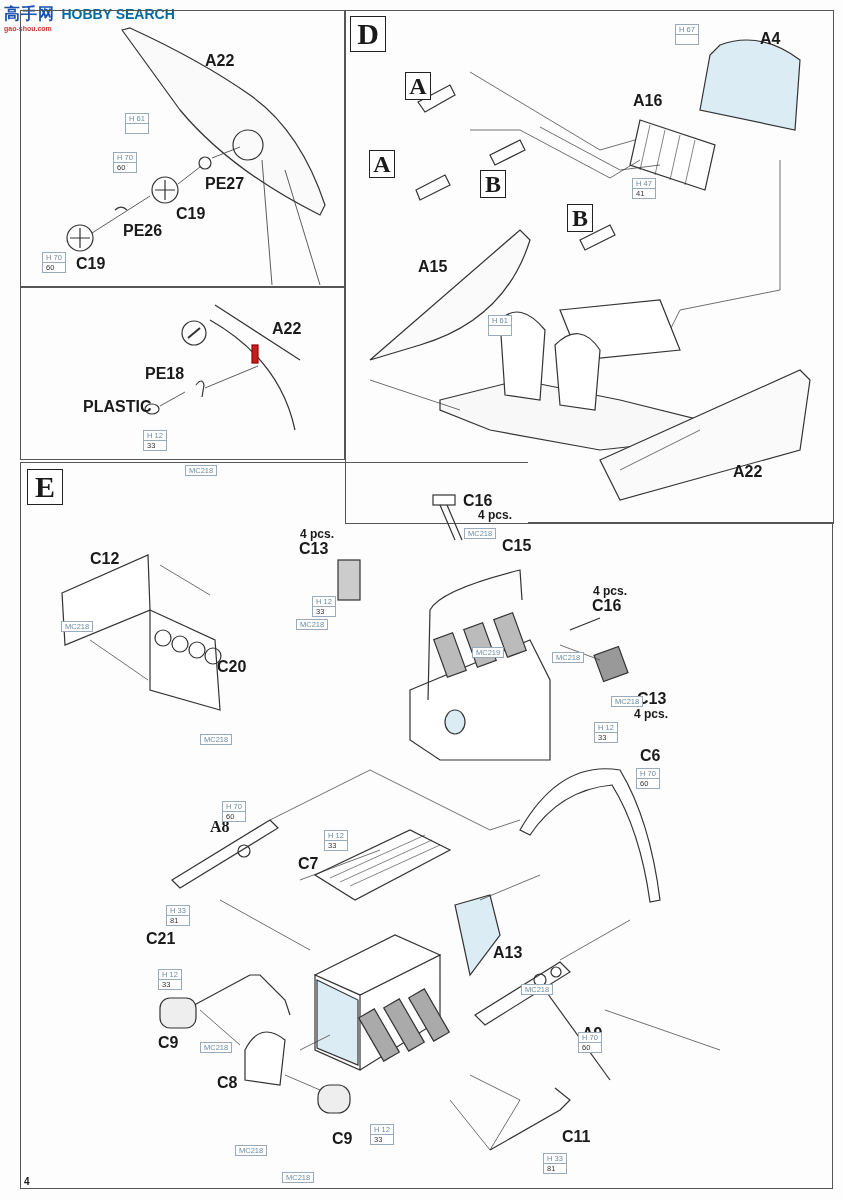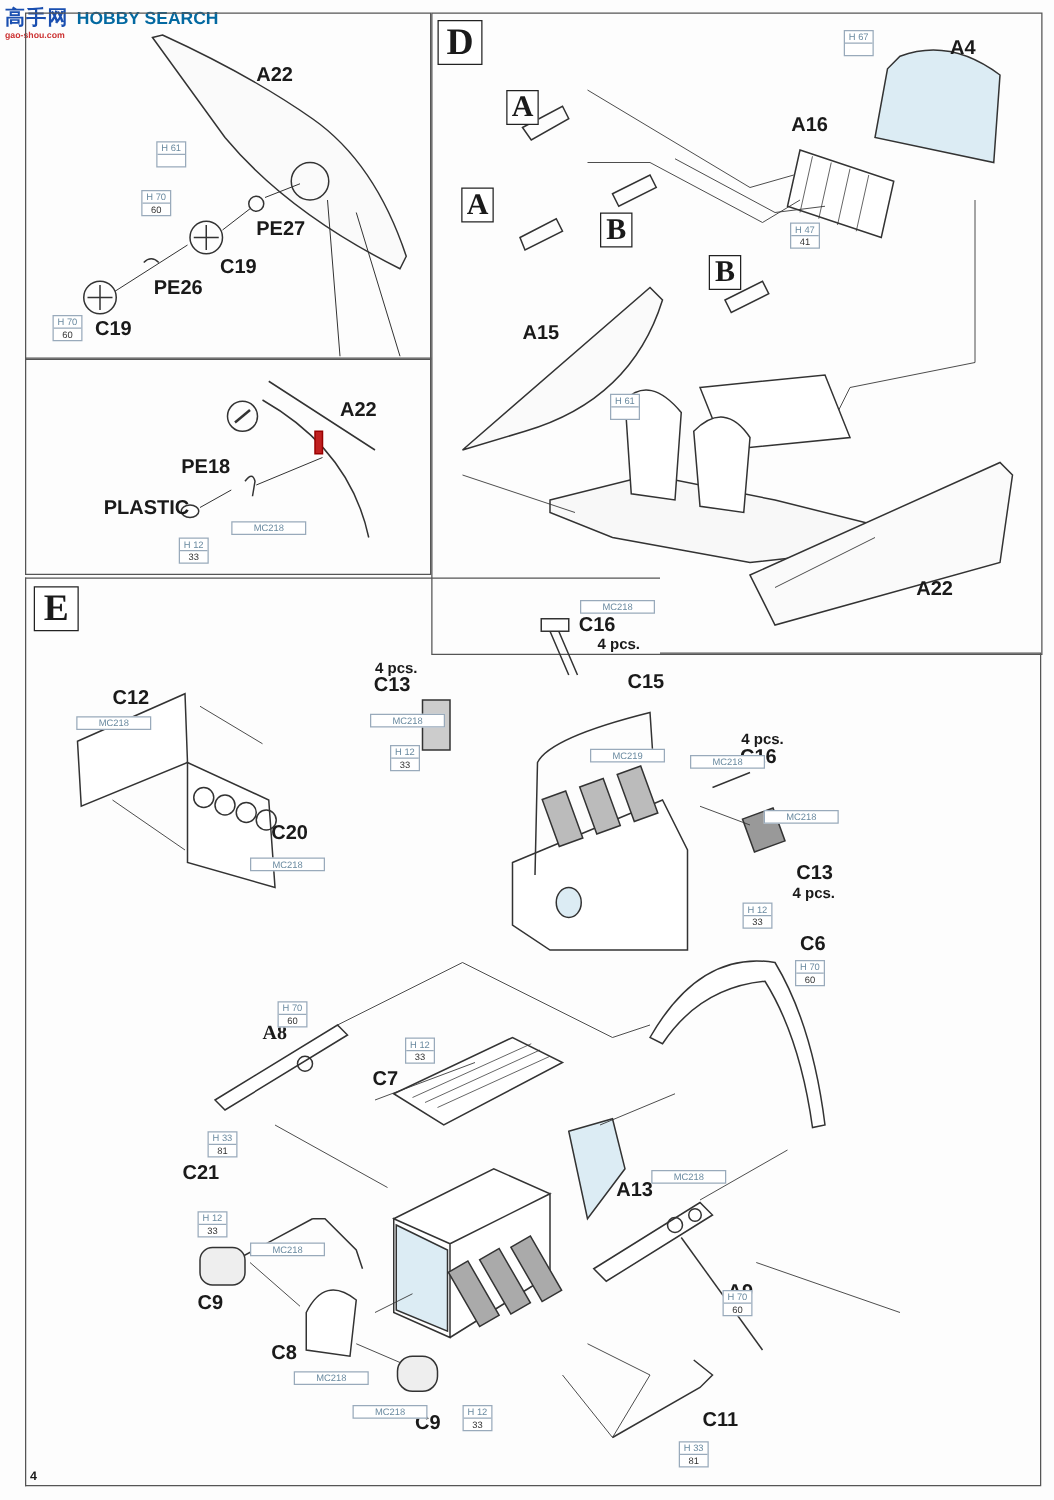--- a/index.html
+++ b/index.html
@@ -2,24 +2,24 @@
 <html><head>
 <meta charset="utf-8">
 <style>
   html,body{margin:0;padding:0;background:#fdfdfd;}
   body{width:843px;height:1200px;position:relative;overflow:hidden;font-family:"Liberation Sans",sans-serif;color:#1a1a1a;}
   .frame{position:absolute;border:1.5px solid #555;background:transparent;}
   .step-letter{position:absolute;border:1.5px solid #222;background:#fff;font-family:"Liberation Serif",serif;font-weight:bold;font-size:30px;line-height:34px;width:34px;height:34px;text-align:center;}
   .sub-letter{position:absolute;border:1.5px solid #222;background:#fff;font-family:"Liberation Serif",serif;font-weight:bold;font-size:24px;line-height:26px;width:24px;height:26px;text-align:center;}
   .part{position:absolute;font-weight:bold;font-size:16px;white-space:nowrap;}
   .qty{position:absolute;font-weight:bold;font-size:12px;white-space:nowrap;}
-  .paint{position:absolute;font-size:7.5px;color:#6a8aa0;border:1px solid #9ab;background:#fff;text-align:center;line-height:9px;}
+  .paint{position:absolute;font-size:7.5px;color:#6a8aa0;border:1px solid #9ab;background:#fff;text-align:left;line-height:9px;}
   .paint .t{display:block;border-bottom:1px solid #9ab;padding:0 3px;}
   .paint .b{display:block;color:#333;padding:0 3px;}
-  .paint.single{padding:0 17px;}
+  .paint.single{padding:0 3px;margin-top:48px;}
   .logo{position:absolute;left:4px;top:4px;}
   .logo .cn{font-size:16px;font-weight:bold;color:#1a4fb0;letter-spacing:1px;}
   .logo .hs{font-size:14px;font-weight:bold;color:#0369a1;margin-left:2px;}
   .logo .url{display:block;font-size:7px;color:#c33;font-weight:bold;}
   svg.art{position:absolute;left:0;top:0;}
   .pagenum{position:absolute;left:24px;top:1176px;font-size:10px;font-weight:bold;}
 </style>
 </head>
 <body>
 

